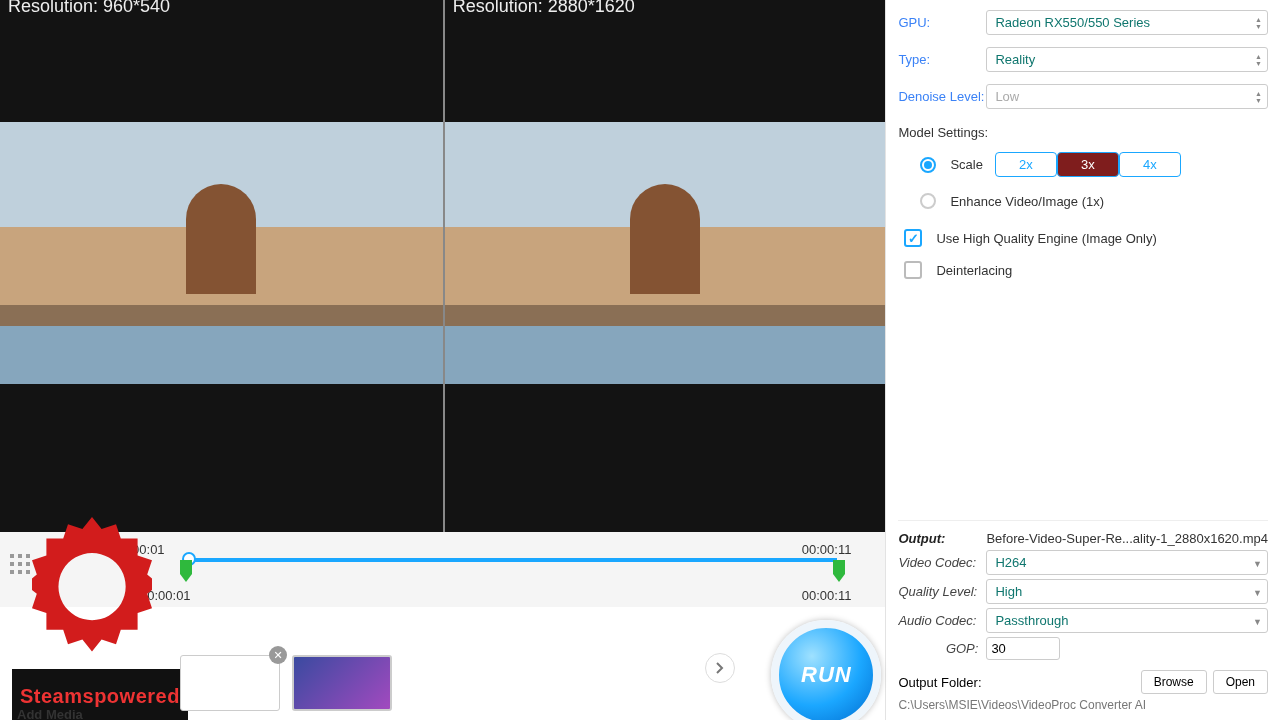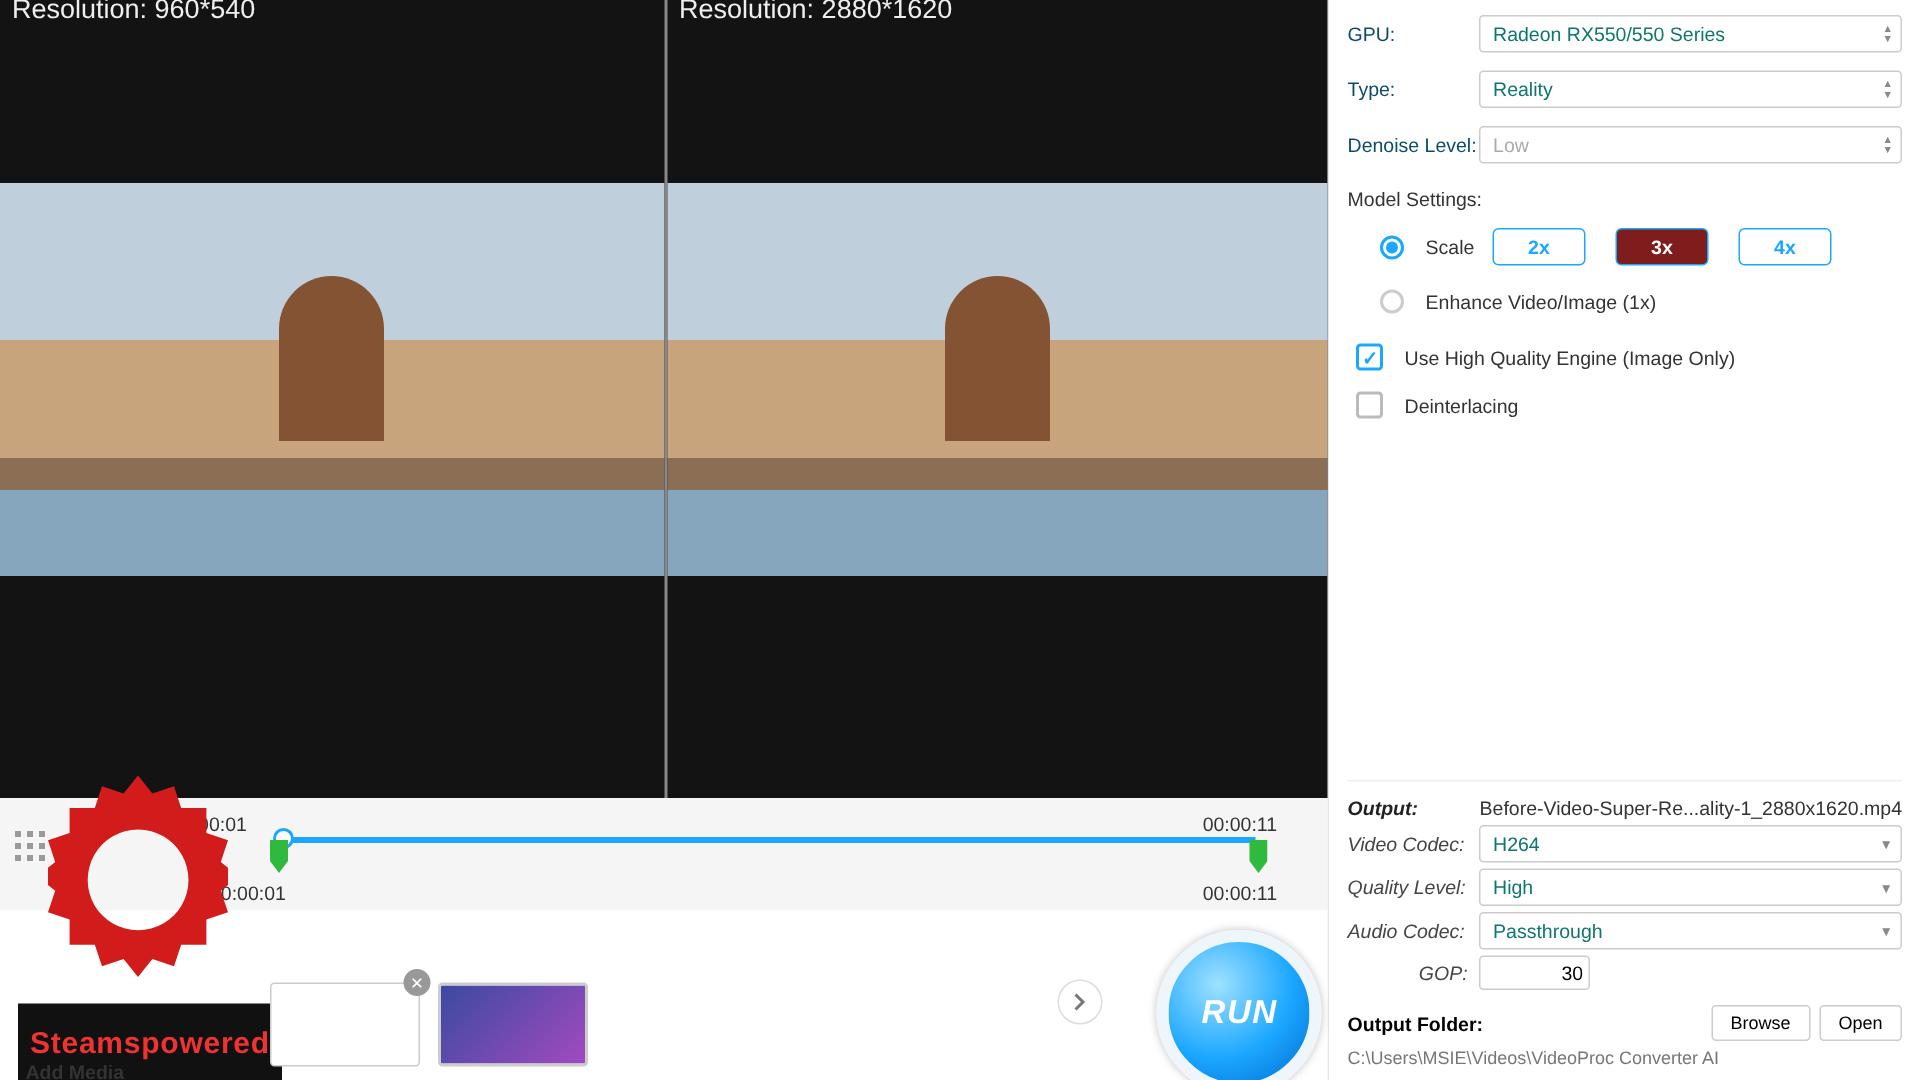--- a/index.html
+++ b/index.html
@@ -37,49 +37,49 @@
 .badge { position: absolute; left: 0; top: 54px; background: #111; color: #e33; font-weight: 800; font-size: 20px; padding: 16px 8px; letter-spacing: .5px; }
 .add-media-label { position: absolute; left: 5px; top: 92px; font-size: 13px; font-weight: 700; color: #333; }
 .thumbs { display: flex; gap: 12px; margin-left: 18px; margin-top: 40px; }
 .thumb { width: 100px; height: 56px; border: 2px solid #3aa5ff; border-radius: 3px; position: relative; background: linear-gradient(#bcd5e4 0 55%, #c4a47b 55% 100%); }
 .thumb.sel::after { content: "✕"; position: absolute; right: -8px; top: -10px; background: #999; color: #fff; width: 18px; height: 18px; border-radius: 50%; font-size: 11px; display: flex; align-items: center; justify-content: center; }
 .thumb.alt { border-color: #ccc; background: linear-gradient(135deg,#3a4aa0,#a24abf); }
 .scroll-next { position: absolute; right: 150px; top: 46px; width: 30px; height: 30px; border-radius: 50%; background: #fff; border: 1px solid #ddd; display: flex; align-items: center; justify-content: center; color: #777; cursor: pointer; }
 .run-btn { position: absolute; right: 4px; bottom: -10px; width: 110px; height: 110px; border-radius: 50%; background: radial-gradient(circle at 35% 30%, #9fe1ff, #1ba7ff 55%, #006bcf 100%); border: 8px solid #eef5fb; box-shadow: 0 0 6px rgba(0,0,0,.25); display: flex; align-items: center; justify-content: center; color: #fff; font-weight: 800; font-size: 22px; font-style: italic; letter-spacing: 1px; }
 
 .field-row { display: flex; align-items: center; margin: 6px 0; font-size: 13px; color: #333; }
-.field-row label { width: 88px; color: #0c4a6e; }
+.field-row label { width: 88px; color: #3b82f6; }
 .sel { flex: 1; border: 1px solid #ccc; border-radius: 3px; padding: 4px 22px 4px 8px; position: relative; background: #fff; color: #0f766e; }
 .sel.disabled { color: #aaa; }
 .sel .chev { position: absolute; right: 5px; top: 50%; transform: translateY(-50%); font-size: 11px; color: #888; }
 .sel .chev.double::before { content: "▲"; display: block; font-size: 7px; line-height: 7px; }
 .sel .chev.double::after { content: "▼"; display: block; font-size: 7px; line-height: 7px; }
 .sel .chev.single::after { content: "▼"; font-size: 9px; }
 .model-hdr { font-size: 13px; color: #333; margin: 10px 0 6px; }
 .radio { width: 16px; height: 16px; border-radius: 50%; border: 2px solid #ccc; margin: 0 14px 0 22px; display: inline-flex; align-items: center; justify-content: center; }
 .radio.on { border-color: #1aa7ff; }
 .radio.on::after { content: ""; width: 8px; height: 8px; border-radius: 50%; background: #1aa7ff; }
-.scale-btns { display: flex; gap: 20px; margin-left: 12px; font-weight: bold; }
+.scale-btns { display: flex; gap: 0; margin-left: 12px; }
 .sbtn { width: 62px; text-align: center; padding: 4px 0; border: 1px solid #1aa7ff; border-radius: 4px; color: #1aa7ff; font-size: 13px; cursor: pointer; }
 .sbtn.active { background: #7f1d1d; color: #fff; }
 .check-row { display: flex; align-items: center; margin: 14px 0 0 6px; font-size: 13px; color: #333; }
 .chk { width: 18px; height: 18px; border: 2px solid #bbb; border-radius: 3px; margin-right: 14px; display: inline-flex; align-items: center; justify-content: center; color: #1aa7ff; font-weight: 900; }
 .chk.on { border-color: #1aa7ff; }
 .stretch { flex: 1; }
 
 .output-sec { margin-top: auto; border-top: 1px solid #eee; padding-top: 6px; }
 .out-row { display: flex; align-items: center; font-size: 13px; margin: 4px 0; color: #333; }
 .out-row label { width: 88px; font-weight: 700; color: #222; font-style: italic; }
 .out-row.norm label { font-weight: 400; color: #444; }
 .out-row .val { flex: 1; overflow: hidden; text-overflow: ellipsis; white-space: nowrap; }
 .folder-row { display: flex; align-items: center; margin: 10px 0 4px; }
-.folder-row .lbl { font-size: 13px; font-weight: 700; }
+.folder-row .lbl { font-size: 13px; font-weight: 400; }
 .fbtn { border: 1px solid #ccc; background: #fff; padding: 4px 12px; font-size: 12px; border-radius: 3px; margin-left: 6px; cursor: pointer; }
 .path { font-size: 12px; color: #777; margin-bottom: 8px; }
-.gop-in { width: 74px; text-align: right; border: 1px solid #ccc; border-radius: 3px; padding: 3px 4px; font-size: 13px; }
+.gop-in { width: 74px; text-align: left; border: 1px solid #ccc; border-radius: 3px; padding: 3px 4px; font-size: 13px; }
 </style>
 </head>
 <body>
 
 <div class="root">
   <div class="left">
     <div class="preview">
       <div class="pane">
         <div class="res-label">Resolution: 960*540</div>
         <div class="img">

